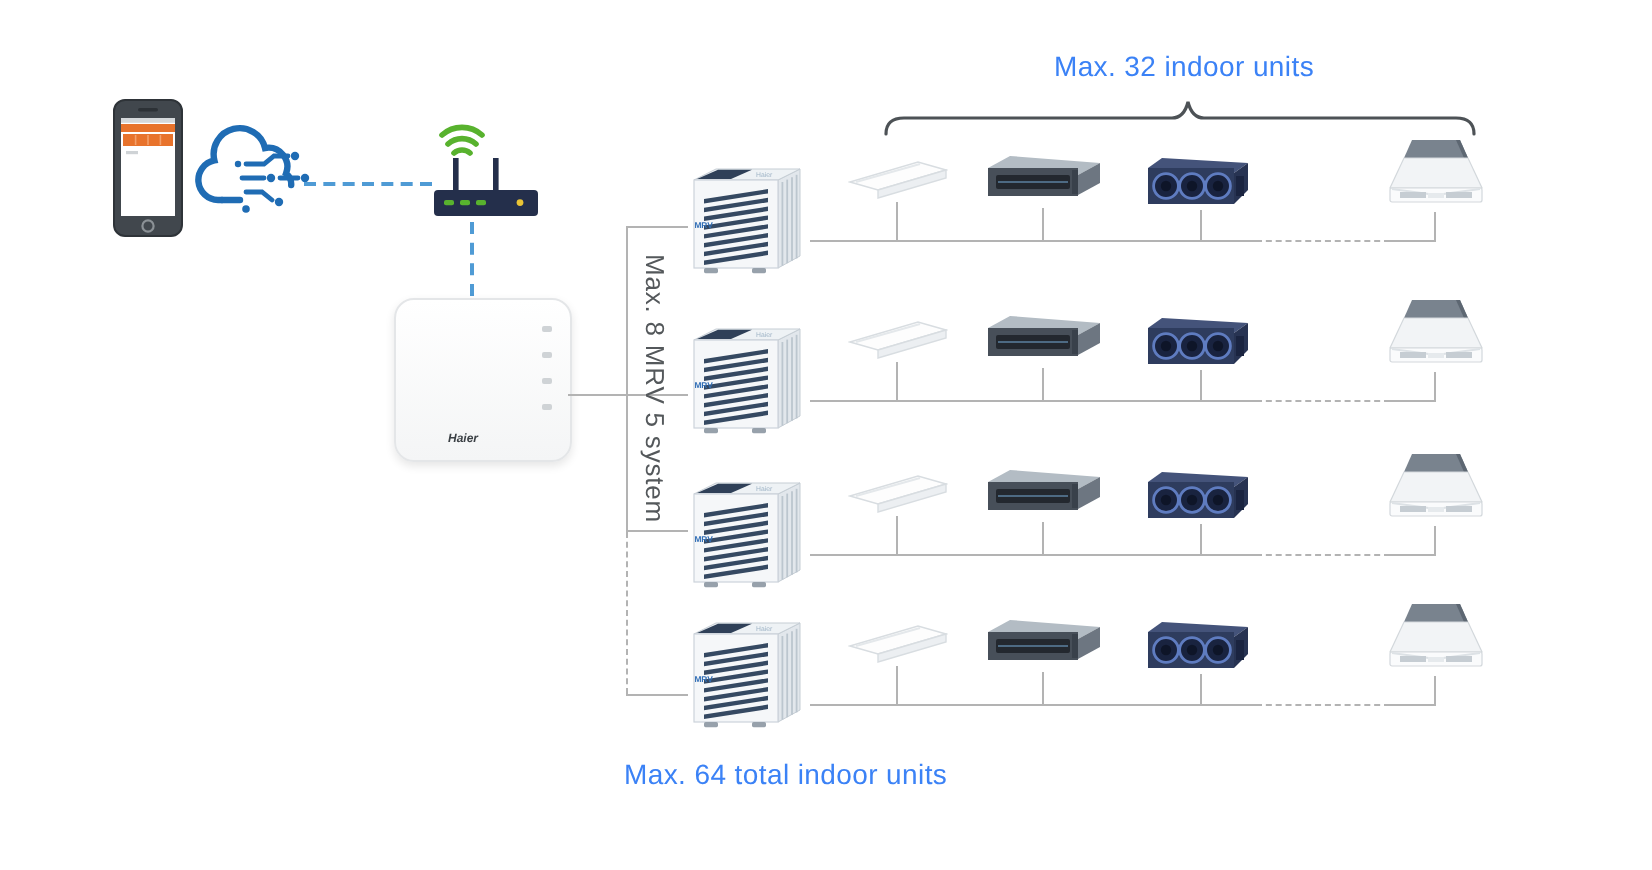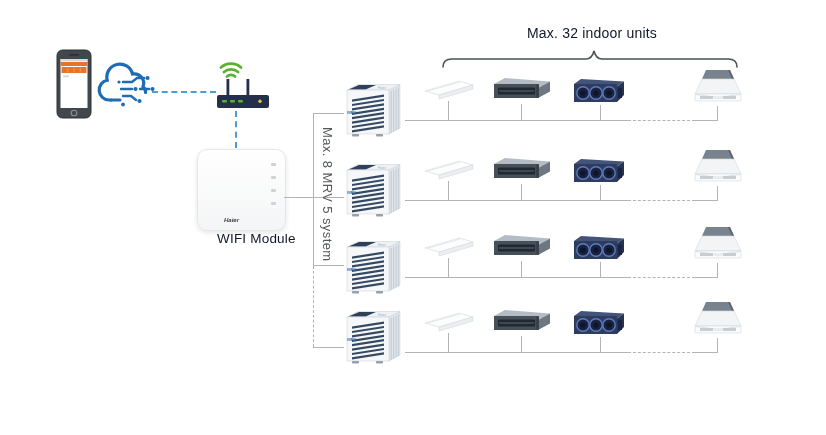--- a/index.html
+++ b/index.html
@@ -3,21 +3,21 @@
 <meta charset="utf-8">
 <style>
   html,body{margin:0;padding:0;background:#fff;}
   #canvas{position:relative;width:826px;height:435px;background:#fff;overflow:hidden;
           font-family:"Liberation Sans",sans-serif;}
   .wire{position:absolute;background:#b3b3b3;}
   .wire-dash-h{position:absolute;border-top:1px dashed #b3b3b3;background:none;height:0;}
   .wire-dash-v{position:absolute;border-left:1px dashed #b3b3b3;background:none;width:0;}
   .blue-dash-h{position:absolute;border-top:2px dashed #4f9bd5;height:0;}
   .blue-dash-v{position:absolute;border-left:2px dashed #4f9bd5;width:0;}
-  .lbl{position:absolute;font-size:13.5px;line-height:1.18;color:#0f172a;letter-spacing:.2px;}
+  .lbl{position:absolute;font-size:13.5px;line-height:1.18;color:#3b82f6;letter-spacing:.2px;}
   .vlbl{position:absolute;font-size:13px;color:#54585b;writing-mode:vertical-rl;letter-spacing:.4px;}
   #wifi-module-box{position:absolute;left:197px;top:149px;width:87px;height:80px;border-radius:10px;
     background:linear-gradient(180deg,#ffffff 0%,#f4f5f6 100%);border:1px solid #e4e6e8;
     box-shadow:0 2px 5px rgba(0,0,0,.10);}
   .led{position:absolute;right:9px;width:5px;height:2.5px;border-radius:1px;background:#cfd3d6;}
   #module-logo{position:absolute;left:26px;bottom:7px;font-size:6px;font-weight:bold;font-style:italic;color:#3c4146;}
   svg{position:absolute;overflow:visible;}
 </style>
 </head>
 <body>
@@ -144,21 +144,20 @@
   <div class="blue-dash-v" style="left:235px;top:111px;height:37px;"></div>
 
   <div id="wifi-module-box">
     <div class="led" style="top:13px;"></div>
     <div class="led" style="top:26px;"></div>
     <div class="led" style="top:39px;"></div>
     <div class="led" style="top:52px;"></div>
     <div id="module-logo">Haier</div>
   </div>
   <div class="lbl" style="left:217px;top:231px;">
-    <div>WIFI Module</div>
   </div>
 
   <div class="wire" style="left:284px;top:197px;width:60px;height:1px;"></div>
   <div class="wire" style="left:313px;top:113px;width:1px;height:153px;"></div>
   <div class="wire-dash-v" style="left:313px;top:266px;height:81px;"></div>
   <div class="wire" style="left:313px;top:113px;width:31px;height:1px;"></div>
   <div class="wire" style="left:313px;top:265px;width:31px;height:1px;"></div>
   <div class="wire" style="left:313px;top:347px;width:31px;height:1px;"></div>
 
   <div class="vlbl" style="left:320px;top:127px;">Max. 8 MRV 5 system</div>
@@ -253,14 +252,15 @@
   <svg style="left:492px;top:306px;" width="60" height="30">
       <use href="#sym-ducted"></use>
     </svg>
   <svg style="left:572px;top:307px;" width="58" height="30">
       <use href="#sym-hsducted"></use>
     </svg>
   <svg style="left:694px;top:301px;" width="48" height="38">
       <use href="#sym-cassette"></use>
     </svg>
 
+  <div class="lbl" style="left:312px;top:379px;font-size:14px;">Max. 64 total indoor units</div>
 
 </div>
 
 </body></html>

